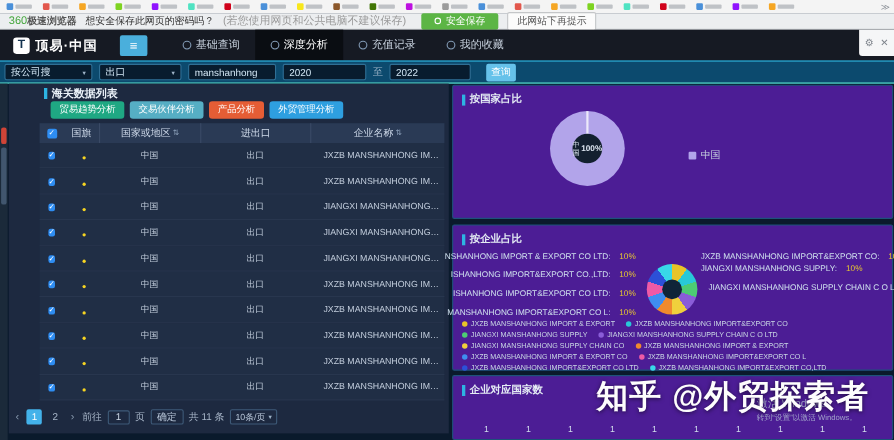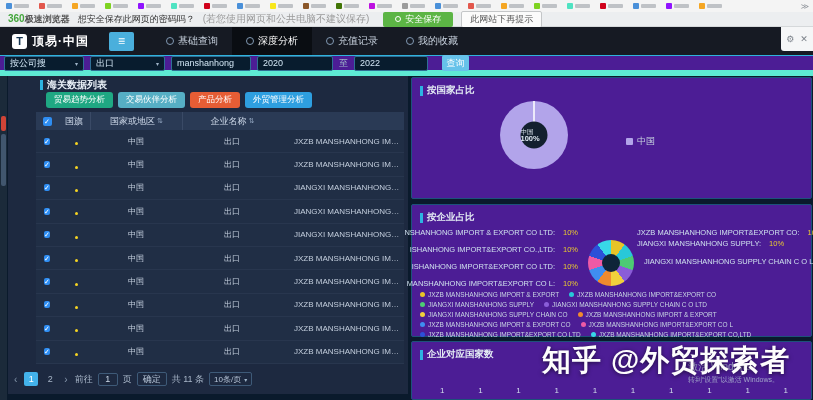--- a/index.html
+++ b/index.html
@@ -10,21 +10,21 @@
   
   .bookmarks{position:absolute;left:0;top:0;width:813px;height:12px;background:#f4f4f4;
     display:flex;align-items:center;gap:10px;padding:0 6px;overflow:hidden}
   .bm{display:flex;align-items:center;gap:2px;flex:none}
   .bm-dot{width:6px;height:6px;border-radius:1px}
   .bm-bar{width:15px;height:4px;background:#bfc2c6;border-radius:1px}
   .bm-more{margin-left:auto;color:#8a8f96;font-size:8px}
 
   .notify{position:absolute;left:0;top:12px;width:813px;height:15px;background:#eceef0;
     border-bottom:1px solid #d5d8da;display:flex;align-items:center;gap:8px;padding:0 8px;font-size:9px}
-  .brand-num{color:#44a63c;font-weight:bold;font-size:10px}
+  .brand-num{color:#44a63c;font-weight:normal;font-size:10px}
   .brand-rest{color:#555;font-weight:bold}
   .notify-msg{color:#333}
   .notify-hint{color:#9a9a9a;font-size:10px}
   .save-btn{background:#5cb545;color:#fff;border-radius:2px;padding:1px 12px;font-size:9px;
     display:flex;align-items:center;gap:4px;margin-left:6px;cursor:pointer}
   .key-ico{width:6px;height:6px;border:1px solid #fff;border-radius:50%;display:inline-block}
   .dismiss-btn{background:#fbfbfb;border:1px solid #c4c6c8;color:#555;border-radius:2px;
     padding:1px 8px;font-size:9px;cursor:pointer}
 
   .corner-box{position:absolute;right:0;top:27px;width:32px;height:24px;background:#f5f6f7;
@@ -44,22 +44,22 @@
   .menu-item{display:flex;align-items:center;gap:4px;padding:0 14px;color:#c6d0dc;font-size:10px;cursor:pointer}
   .menu-item.active{background:#0a0d12;color:#fff}
   .menu-ico{width:8px;height:8px;border:1px solid #8199b3;border-radius:50%;display:inline-block;flex:none}
   .appbar-right{margin-left:auto;display:flex;align-items:center;gap:7px;margin-right:40px}
   .expiry{color:#efa21b;font-size:9px}
   .renew{background:#c8352c;color:#f5d9d5;font-size:7.5px;border-radius:8px;padding:1px 7px;cursor:pointer}
   .account{color:#e8edf2;font-size:9.5px;display:flex;align-items:center;gap:3px;cursor:pointer}
   .caret{font-size:6px;color:#9fb4c8}
 
   
-  .filterbar{position:absolute;left:0;top:55px;width:813px;height:21px;background:#4c1d95;
-    border-top:1px solid #2fb3dd;border-bottom:6px solid #5eead4;display:flex;align-items:center;
+  .filterbar{position:absolute;left:0;top:55px;width:813px;height:21px;background:#0c4a6e;
+    border-top:1px solid #2fb3dd;border-bottom:1px solid #5eead4;display:flex;align-items:center;
     gap:6px;padding-left:4px}
   .f-select,.f-input{height:15px;background:#081c2e;border:1px solid #2f6f95;border-radius:2px;
     color:#d2e6f4;font-size:9px;display:flex;align-items:center;padding:0 5px}
   .f-select{justify-content:space-between;cursor:pointer}
   input.f-input{font-family:"Liberation Sans",sans-serif;outline:none}
   .w1{width:80px}.w2{width:75px}.w3{width:80px}.w4{width:76px}.w5{width:74px}
   .to-label{color:#9fb6c9;font-size:9px}
   .search-btn{width:27px;height:16px;background:#66c2ea;border-radius:2px;color:#fff;font-size:9px;
     display:flex;align-items:center;justify-content:center;margin-left:8px;cursor:pointer}
 
@@ -107,21 +107,21 @@
   .rpanel{position:absolute;left:411px;width:401px;background:#4c1d95;border:1px solid #1d527a;border-radius:2px}
   #p-country{top:77px;height:122px}
   #p-company{top:204px;height:133px}
   #p-countries{top:341px;height:59px}
   .rp-title{position:absolute;left:8px;top:6px;display:flex;gap:4px;align-items:center}
   .rp-title-text{color:#e4ecf4;font-size:9.5px;font-weight:bold}
 
   .donut{position:absolute;left:88px;top:23px;width:68px;height:68px;border-radius:50%;cursor:pointer}
   .donut-notch{position:absolute;left:50%;top:0;width:2px;height:21px;background:#ece9fa;transform:translateX(-50%)}
   .donut-hole{position:absolute;left:50%;top:50%;transform:translate(-50%,-50%);width:27px;height:27px;
-    border-radius:50%;background:#13202f;display:flex;flex-direction:column;align-items:flex-start;
+    border-radius:50%;background:#13202f;display:flex;flex-direction:row;align-items:center;
     justify-content:center;color:#dfe8f2}
   .hole-name{font-size:6.5px;line-height:7px}
   .hole-val{font-size:7.5px;font-weight:bold;line-height:8px}
   .country-legend{position:absolute;left:214px;top:57px;display:flex;align-items:center;gap:4px;cursor:pointer}
   .cl-dot{width:7px;height:7px;border-radius:1px}
   .cl-text{color:#c8d4e0;font-size:9px}
 
   .pie{position:absolute;left:176px;top:35px;width:46px;height:46px;border-radius:50%;cursor:pointer}
   .pie-hole{position:absolute;left:50%;top:50%;transform:translate(-50%,-50%);width:18px;height:18px;
     border-radius:50%;background:#0f2438}
@@ -347,20 +347,21 @@
   <div class="table">
     <div class="thead">
       <span class="th">
           <span class="checkbox">✓</span>
         </span>
       <span class="th">国旗</span>
       <span class="th bl">
         <span>国家或地区</span>
         <span class="sort">⇅</span>
       </span>
+      <span class="th bl">进出口</span>
       <span class="th bl">
         <span>企业名称</span>
         <span class="sort">⇅</span>
       </span>
     </div>
     <div>
 
         <div class="trow">
           <span class="cell-c"><span class="checkbox">✓</span></span>
           <span class="cell-c"><span class="flag"></span></span>

